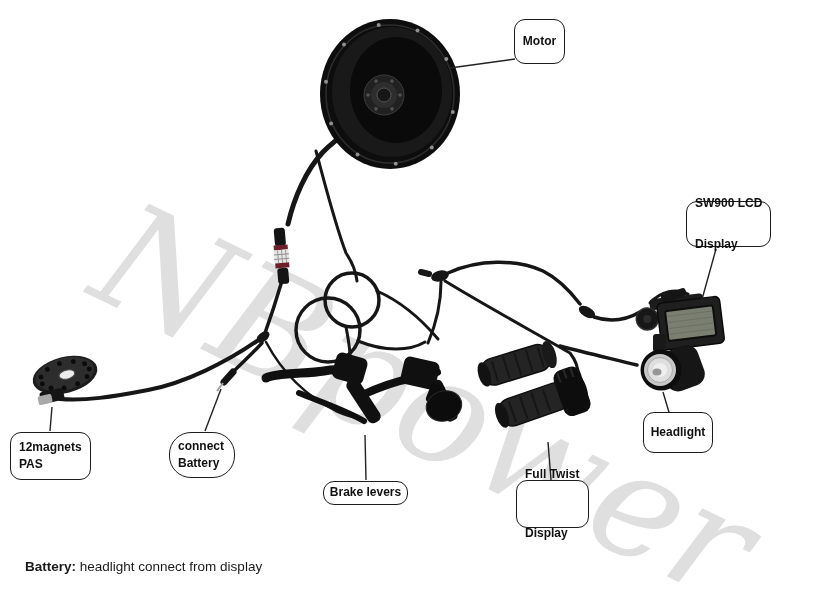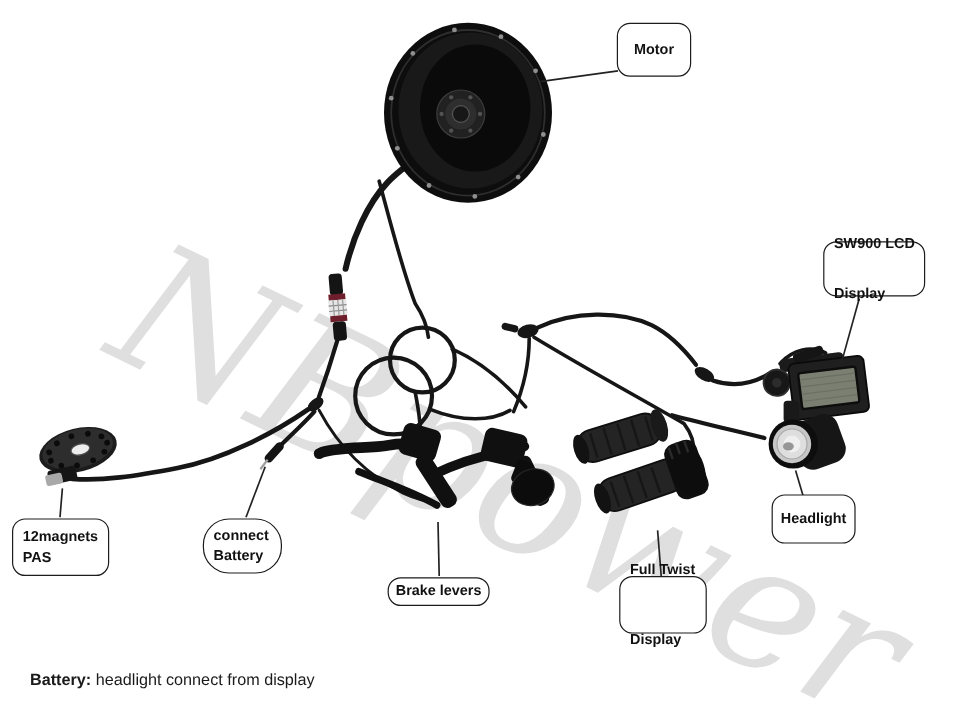--- a/index.html
+++ b/index.html
@@ -171,21 +171,21 @@
     <line x1="515" y1="59" x2="450" y2="68"></line>
     <line x1="716" y1="249" x2="701" y2="303"></line>
     <line x1="50" y1="431" x2="52" y2="407"></line>
     <line x1="205" y1="431" x2="221" y2="389"></line>
     <line x1="366" y1="480" x2="365" y2="435"></line>
     <line x1="551" y1="480" x2="548" y2="442"></line>
     <line x1="676" y1="436" x2="663" y2="392"></line>
   </g>
 </svg>
 
-  <div class="callout center" style="left:514px;top:19px;width:62px;height:45px;">
+  <div class="callout center" style="left:514px;top:19px;width:51px;height:45px;">
     <span>Motor</span>
   </div>
 
   <div class="callout leftpad" style="left:686px;top:201px;width:85px;height:46px;gap:24px;">
     <span>SW900 LCD</span>
     <span>Display</span>
   </div>
 
   <div class="callout leftpad" style="left:10px;top:432px;width:81px;height:48px;">
     <span>12magnets</span>

